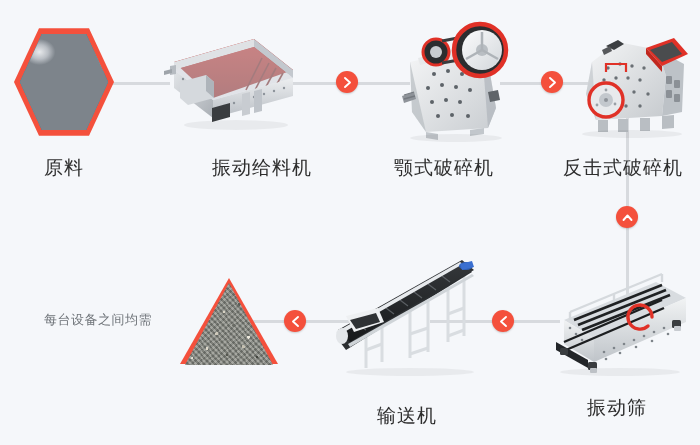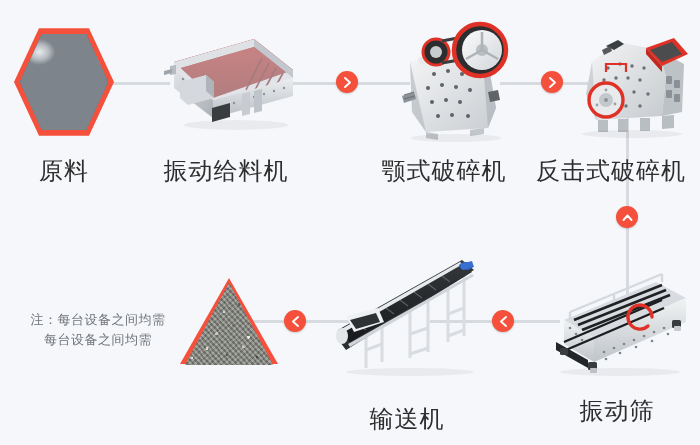--- a/index.html
+++ b/index.html
@@ -22,21 +22,21 @@
     background:#f4503c;
     display:flex; align-items:center; justify-content:center;
     box-shadow:0 1px 2px rgba(0,0,0,.18);
     z-index:5;
   }
   .arrow svg { display:block; }
 
   
   .label {
     position:absolute; text-align:center;
-    color:#2d2d2d; font-size:24px; letter-spacing:1px;
+    color:#2d2d2d; font-size:19px; letter-spacing:1px;
     white-space:nowrap; font-weight:400;
   }
 
   
   .note {
     position:absolute; text-align:center; color:#6f7479;
     font-size:13px; line-height:1.55; letter-spacing:.5px;
   }
 
   
@@ -209,21 +209,21 @@
 
       <path d="M92 72 L100 70 L100 92 L92 94 Z" fill="#c8ccd1"></path>
       <path d="M104 69 L112 67 L112 89 L104 91 Z" fill="#bfc4ca"></path>
 
       <path d="M20 44 L26 43 L26 52 L20 53 Z" fill="#b6bbc1"></path>
       <path d="M14 49 L22 47 L22 51 L14 53 Z" fill="#9ea4aa"></path>
 
       <ellipse cx="86" cy="103" rx="52" ry="5" fill="#000" opacity=".05"></ellipse>
     </svg>
   </div>
-  <div class="label" style="left:140px; top:155px; width:172px;">振动给料机</div>
+  <div class="label" style="left:140px; top:155px; width:172px;text-align:right;">振动给料机</div>
 
   <div class="machine" style="left:392px; top:16px; width:126px; height:126px;">
     <svg viewBox="0 0 126 126">
       <defs>
         <linearGradient id="jawBody" x1="0" y1="0" x2="1" y2="1">
           <stop offset="0" stop-color="#f4f5f6"></stop>
             <stop offset="1" stop-color="#c9cdd1"></stop>
         </linearGradient>
         <linearGradient id="wheelGrad" x1="0" y1="0" x2="1" y2="1">
           <stop offset="0" stop-color="#fbfbfc"></stop>
@@ -343,21 +343,21 @@
 
       <g fill="#b9bec3">
         <path d="M36 100 L46 100 L46 112 L36 112 Z"></path>
         <path d="M56 99 L66 99 L66 112 L56 112 Z"></path>
         <path d="M78 98 L88 98 L88 111 L78 111 Z"></path>
         <path d="M100 96 L112 95 L112 108 L100 109 Z"></path>
       </g>
       <ellipse cx="70" cy="114" rx="50" ry="4" fill="#000" opacity=".05"></ellipse>
     </svg>
   </div>
-  <div class="label" style="left:536px; top:155px; width:150px;text-align:center;">反击式破碎机</div>
+  <div class="label" style="left:548px; top:155px; width:150px;text-align:center;">反击式破碎机</div>
 
   <div class="tri-wrap" style="left:180px; top:278px; width:98px; height:86px;">
     <div class="tri-outer"></div>
     <div class="tri-inner"></div>
   </div>
 
   <div class="machine" style="left:332px; top:258px; width:150px; height:122px;">
     <svg viewBox="0 0 150 122">
       <defs>
         <linearGradient id="beltG" x1="0" y1="0" x2="0" y2="1">
@@ -473,17 +473,16 @@
       <g fill="#c8ccd1">
         <rect x="46" y="100" width="7" height="5" rx="1"></rect>
         <rect x="130" y="58" width="7" height="5" rx="1"></rect>
       </g>
       <ellipse cx="76" cy="104" rx="60" ry="4" fill="#000" opacity=".05"></ellipse>
     </svg>
   </div>
   <div class="label" style="left:550px; top:395px; width:134px;">振动筛</div>
 
   <div class="note" style="left:18px; top:310px; width:160px;">
-    <div>注：每台设备之间均需</div>
     <div>每台设备之间均需</div>
   </div>
 
 </div>
 
 </body></html>

